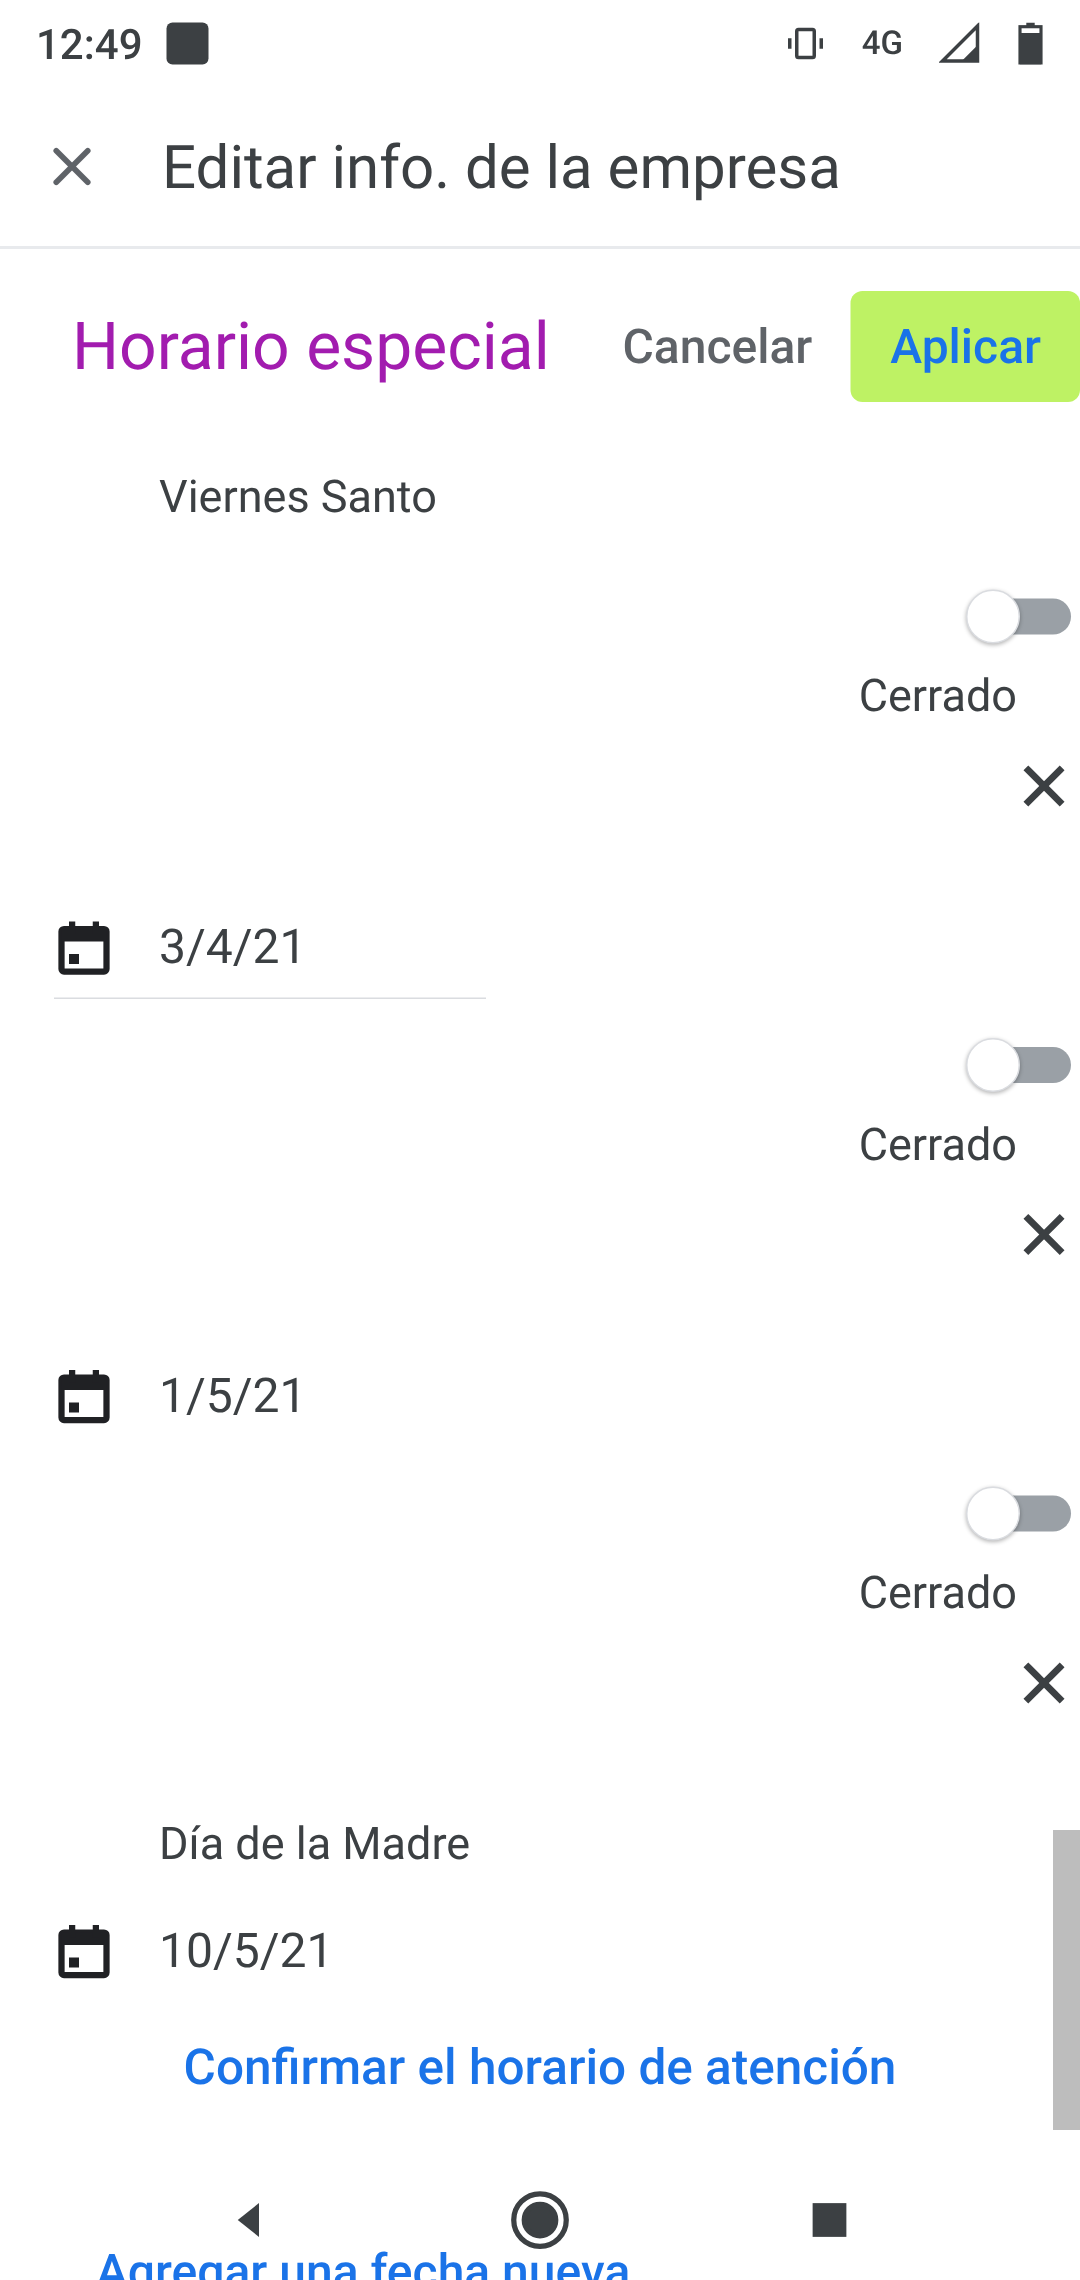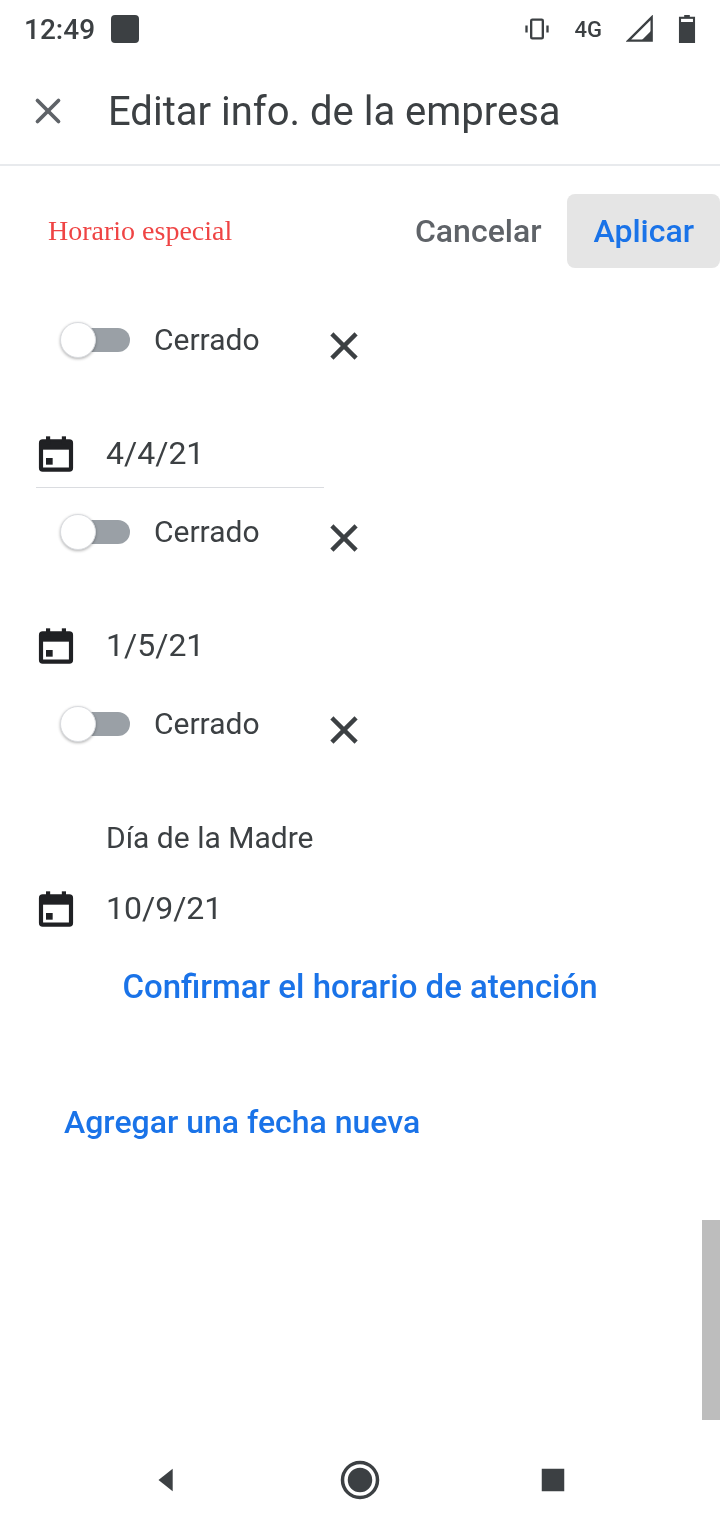--- a/index.html
+++ b/index.html
@@ -41,47 +41,48 @@
       width: 40px; height: 40px; display:flex; align-items:center; justify-content:center;
       cursor:pointer;
     }
     .appbar-title { font-size: 40px; font-weight: 400; color:#3c4043; }
 
     
     .subheader {
       display:flex; align-items:center; justify-content:space-between;
       padding: 28px 0 28px 48px;
     }
-    .subheader-title { font-size: 28px; color:#ef4444;font-family:Liberation Serif, serif; }
+    .subheader-title { font-size: 44px; color:#a21caf; }
     .subheader-actions { display:flex; align-items:center; gap:0; }
     .btn-text {
       font-size: 32px; font-weight:500; color:#5f6368;
       padding: 18px 26px; border-radius:8px; cursor:pointer;
     }
-    .btn-primary { color:#1a73e8; background:#e5e5e5; }
+    .btn-primary { color:#1a73e8; background:#bef264; }
 
     
     .content { padding: 0 0 0 0; }
 
     .holiday-name {
       font-size: 30px; color:#3c4043;
       padding: 18px 0 18px 106px;
     }
 
     .date-row {
       display:flex; align-items:center; gap:30px;
       padding: 8px 0 8px 36px;
       height:70px;
     }
     .date-row.underlined { border-bottom:1px solid #dadce0; width:288px; margin-left:36px; padding-left:0;}
     .date-text { font-size: 32px; color:#3c4043; }
 
     .status-row {
-      display:flex; align-items:flex-start; gap:18px;
+      display:flex; align-items:flex-end; gap:18px;
       padding: 26px 0 48px 60px;
+      flex-direction: column;
     }
     .toggle {
       width:76px; height:36px; position:relative; cursor:pointer;
     }
     .toggle-track {
       position:absolute; top:6px; left:8px; width:62px; height:24px;
       background:#9aa0a6; border-radius:20px;
     }
     .toggle-thumb {
       position:absolute; left:0; top:0; width:36px; height:36px;
@@ -157,20 +158,21 @@
 <div class="subheader">
   <div class="subheader-title">Horario especial</div>
   <div class="subheader-actions">
     <div class="btn-text">Cancelar</div>
     <div class="btn-text btn-primary">Aplicar</div>
   </div>
 </div>
 
 <div class="content">
 
+  <div class="holiday-name">Viernes Santo</div>
   <div class="status-row">
     <div class="toggle">
       <div class="toggle-track"></div>
         <div class="toggle-thumb"></div>
     </div>
     <span class="status-label">Cerrado</span>
     <div class="remove-x">
       <svg width="36" height="36" viewBox="0 0 24 24" stroke="#3c4043" stroke-width="3" stroke-linecap="square">
           <line x1="5" y1="5" x2="19" y2="19"></line>
           <line x1="19" y1="5" x2="5" y2="19"></line>
@@ -179,21 +181,21 @@
   </div>
 
   <div class="date-row underlined">
     <svg width="40" height="40" viewBox="0 0 24 24" fill="#202124">
         <rect x="3" y="5" width="18" height="17" rx="1" fill="none" stroke="#202124" stroke-width="2.5"></rect>
         <rect x="3" y="5" width="18" height="5" fill="#202124"></rect>
         <rect x="6" y="2" width="2.5" height="5" fill="#202124"></rect>
         <rect x="15.5" y="2" width="2.5" height="5" fill="#202124"></rect>
         <rect x="6" y="15" width="4" height="4" fill="#202124"></rect>
       </svg>
-    <span class="date-text">4/4/21</span>
+    <span class="date-text">3/4/21</span>
   </div>
   <div class="status-row">
     <div class="toggle">
       <div class="toggle-track"></div>
         <div class="toggle-thumb"></div>
     </div>
     <span class="status-label">Cerrado</span>
     <div class="remove-x">
       <svg width="36" height="36" viewBox="0 0 24 24" stroke="#3c4043" stroke-width="3" stroke-linecap="square">
           <line x1="5" y1="5" x2="19" y2="19"></line>
@@ -228,21 +230,21 @@
 
   <div class="holiday-name">Día de la Madre</div>
   <div class="date-row">
     <svg width="40" height="40" viewBox="0 0 24 24" fill="#202124">
         <rect x="3" y="5" width="18" height="17" rx="1" fill="none" stroke="#202124" stroke-width="2.5"></rect>
         <rect x="3" y="5" width="18" height="5" fill="#202124"></rect>
         <rect x="6" y="2" width="2.5" height="5" fill="#202124"></rect>
         <rect x="15.5" y="2" width="2.5" height="5" fill="#202124"></rect>
         <rect x="6" y="15" width="4" height="4" fill="#202124"></rect>
       </svg>
-    <span class="date-text">10/9/21</span>
+    <span class="date-text">10/5/21</span>
   </div>
   <div class="confirm-link">Confirmar el horario de atención</div>
 
   <div class="add-link">Agregar una fecha nueva</div>
 </div>
 
 <div class="scrollbar"></div>
 
 <div class="navbar">
   <div class="nav-btn">

